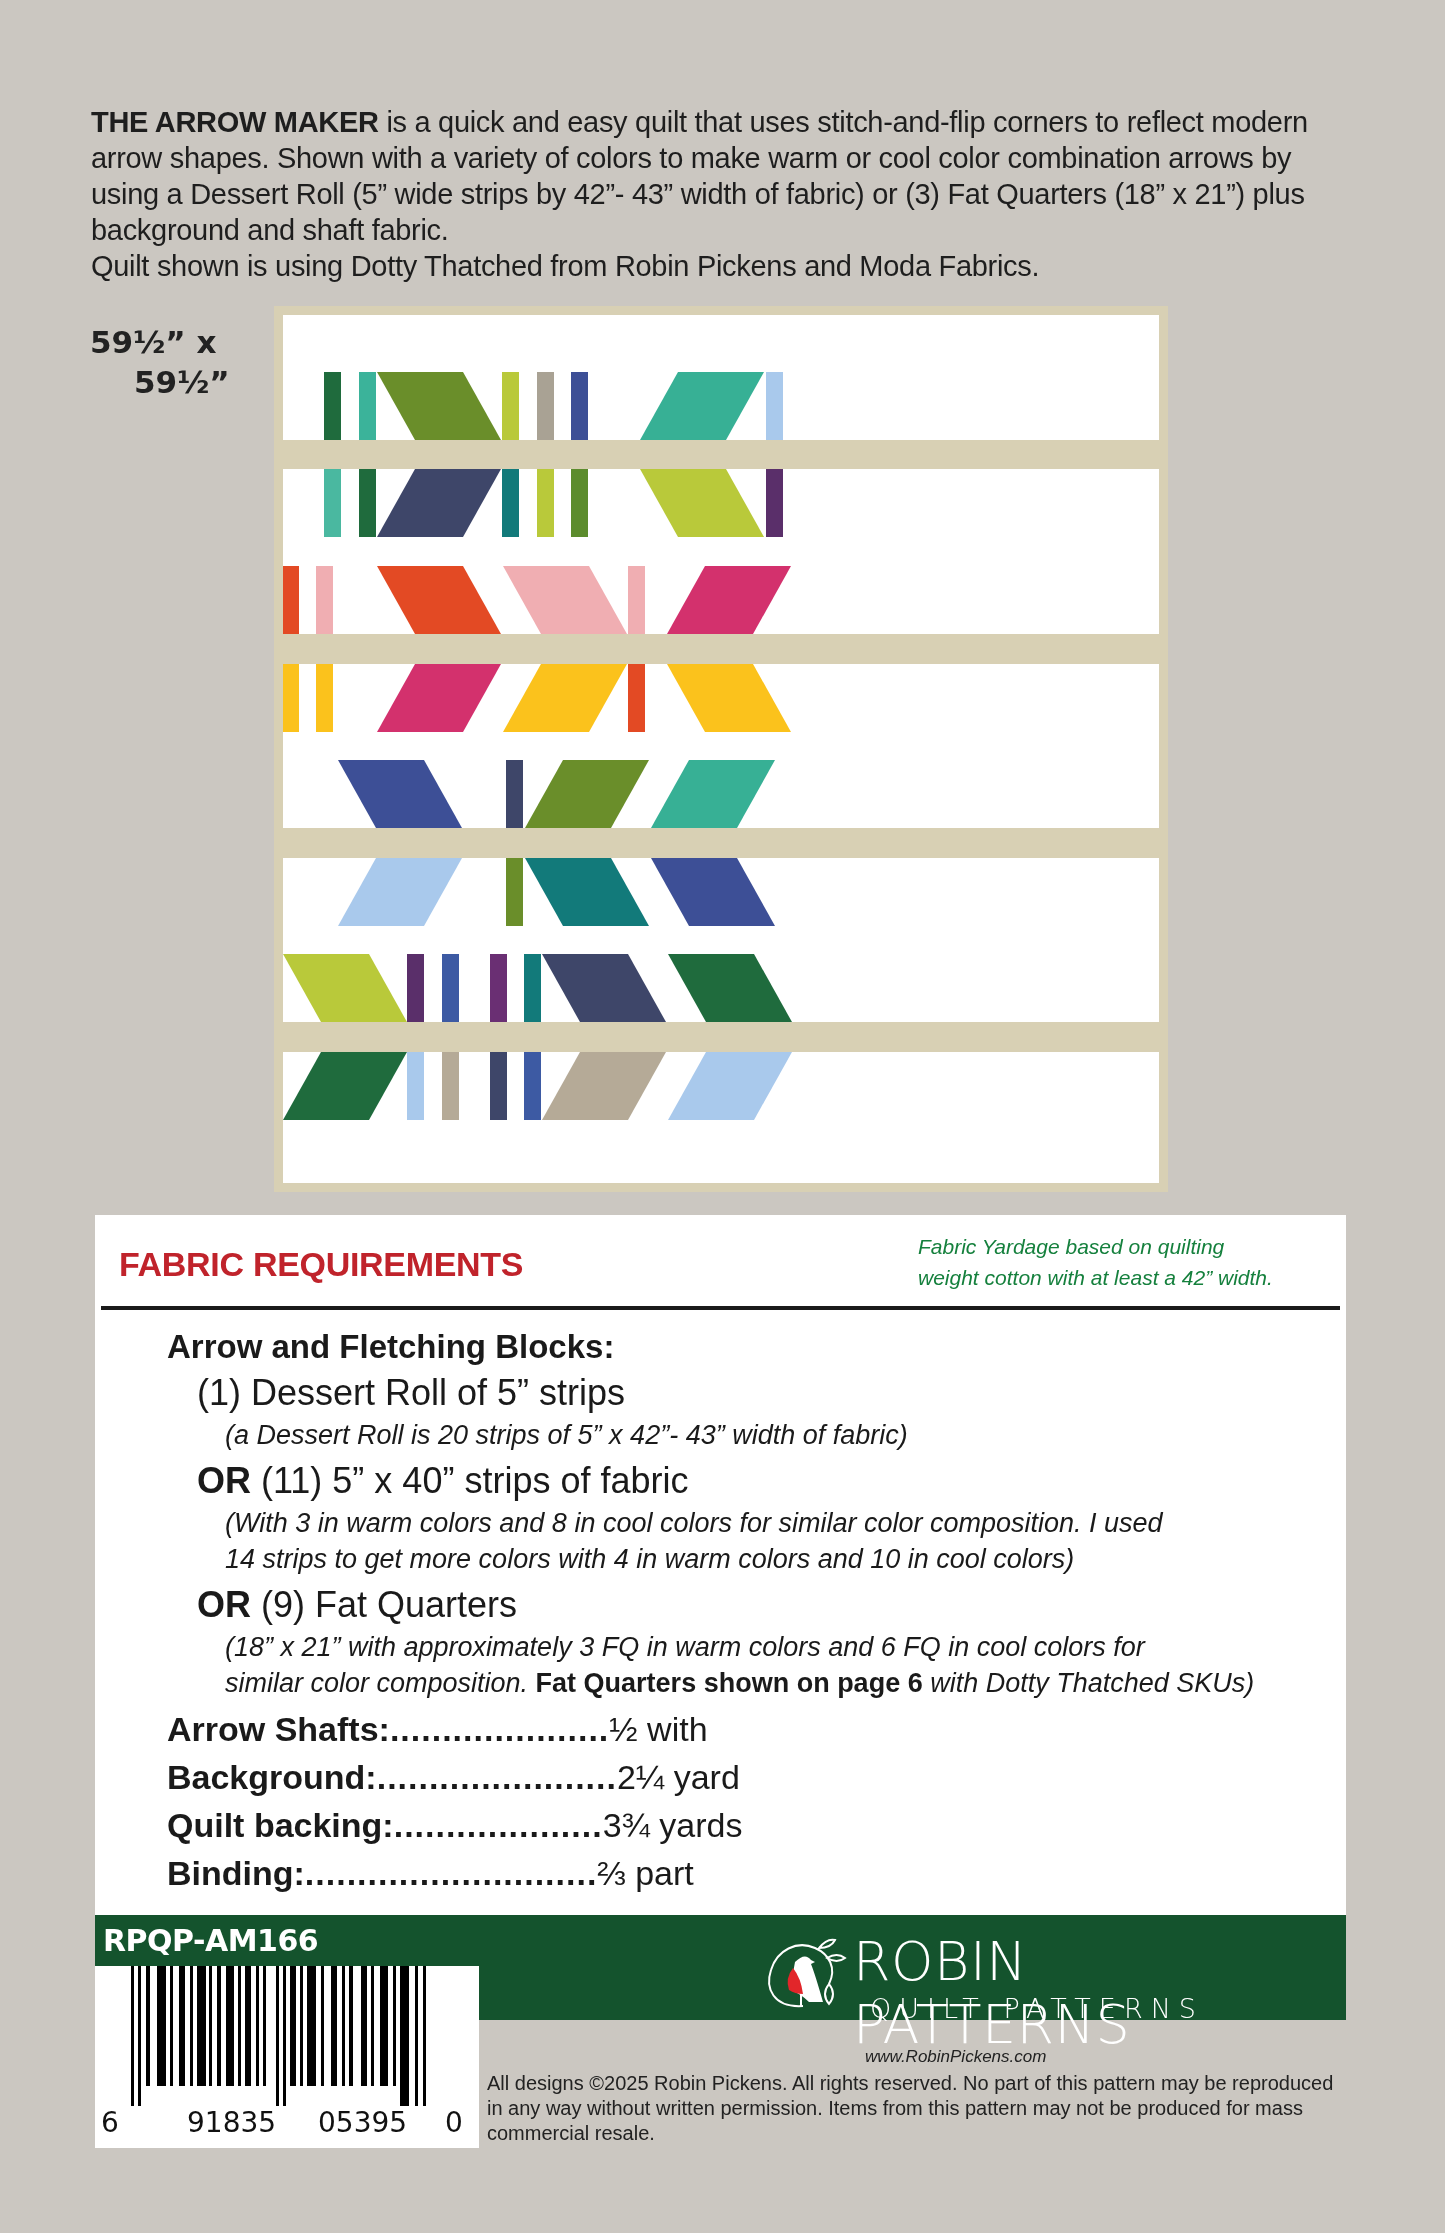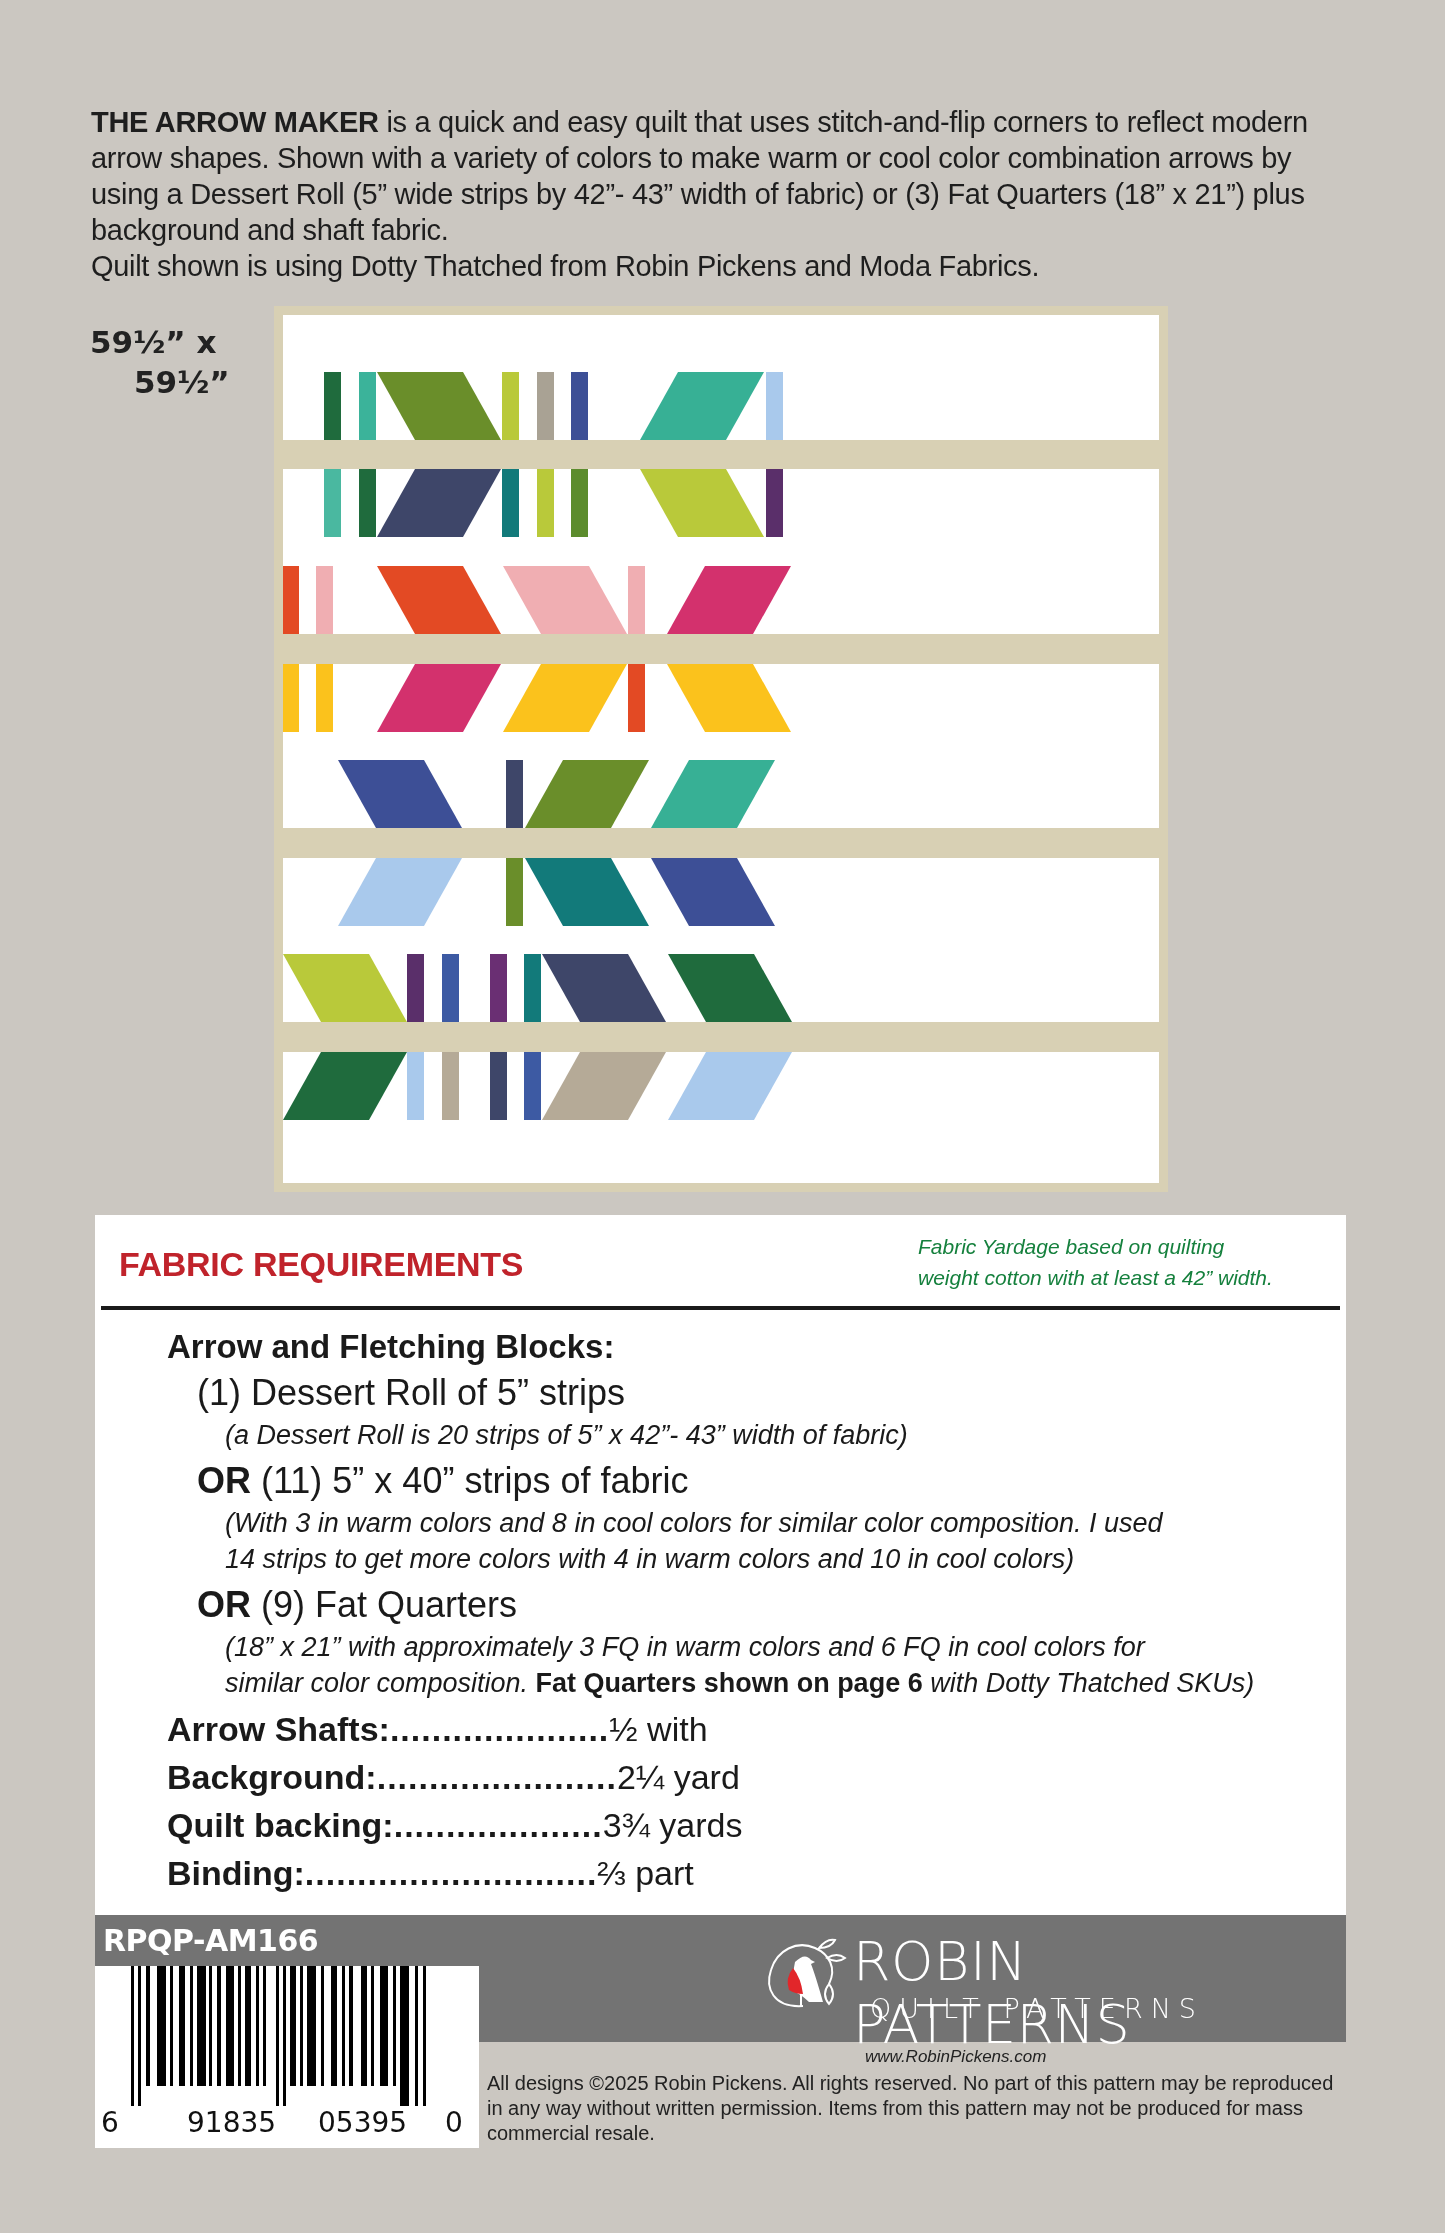--- a/index.html
+++ b/index.html
@@ -42,21 +42,21 @@
   .sec-head { font-weight:700; font-size:33px; line-height:44px; margin-top:10px; }
   .opt { font-size:36px; line-height:48px; padding-left:30px; }
   .opt b { font-weight:700; }
   .opt-note { font-style:italic; font-size:27px; line-height:36px; padding-left:58px; margin-bottom:4px; }
   .opt-note b { font-style:normal; font-weight:700; }
   .yard-row { font-size:34px; line-height:48px; display:flex; align-items:baseline; }
   .yard-row .lbl { font-weight:700; }
   .yard-row .dots { font-weight:700; letter-spacing:1px; }
   .yard-row .val { font-weight:400; }
   .footer-bar {
-    position:absolute; left:95px; top:1915px; width:1251px; height:127px; background:#737373;
+    position:absolute; left:95px; top:1915px; width:1251px; height:105px; background:#14532d;
   }
   .sku {
     position:absolute; left:8px; top:8px; color:#fff; font-size:30px; font-weight:700;
     font-family:"DejaVu Sans", sans-serif; letter-spacing:-0.5px;
   }
   .barcode-box {
     position:absolute; left:95px; top:1966px; width:384px; height:182px; background:#fff;
   }
   .barcode-box svg { position:absolute; left:0; top:0; }
   .barcode-digits {

